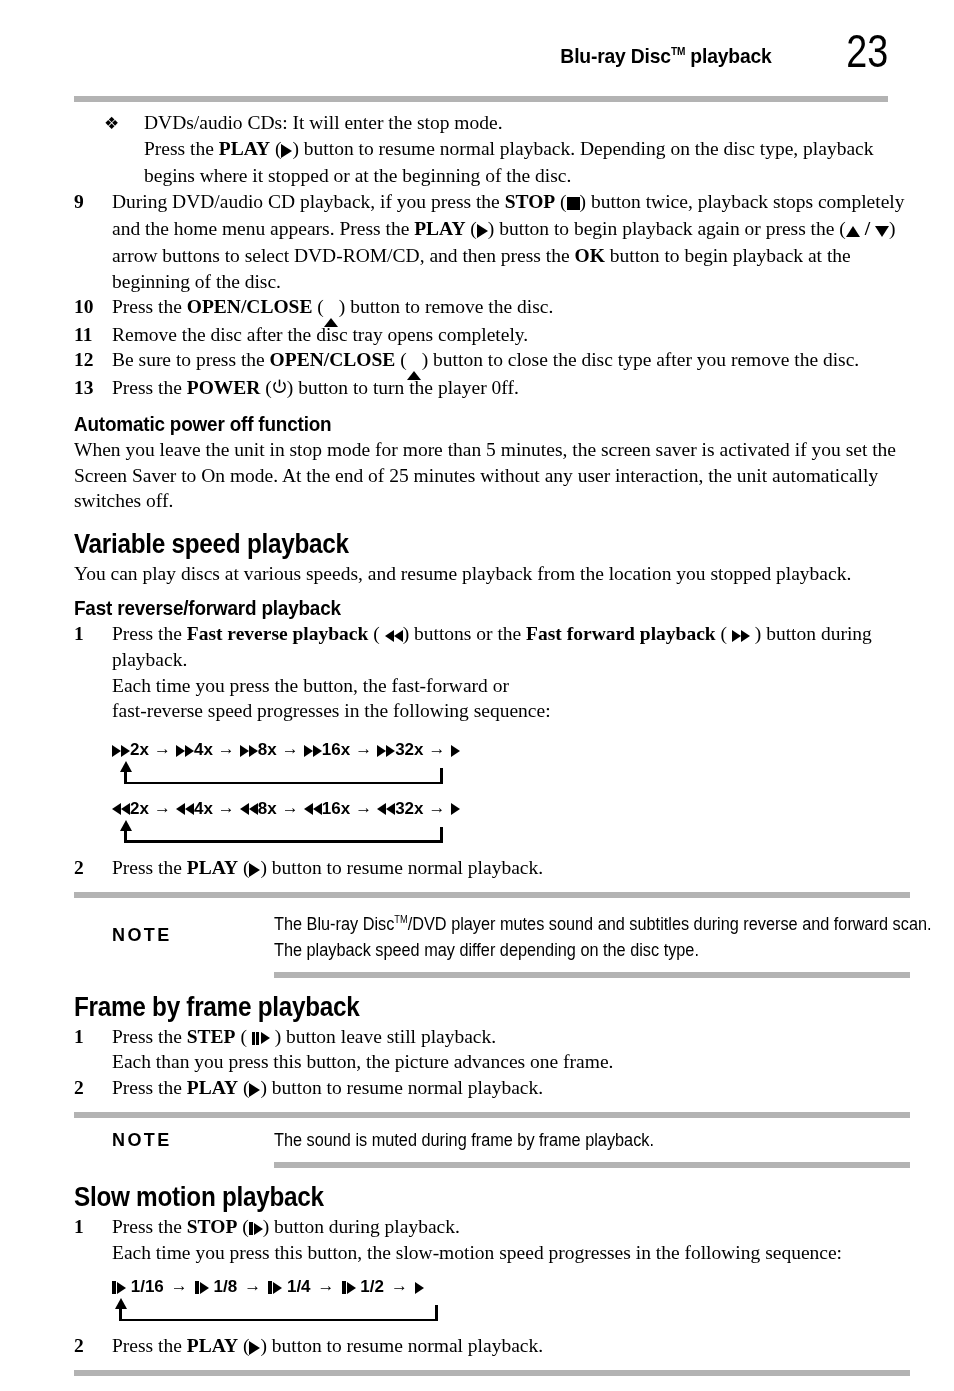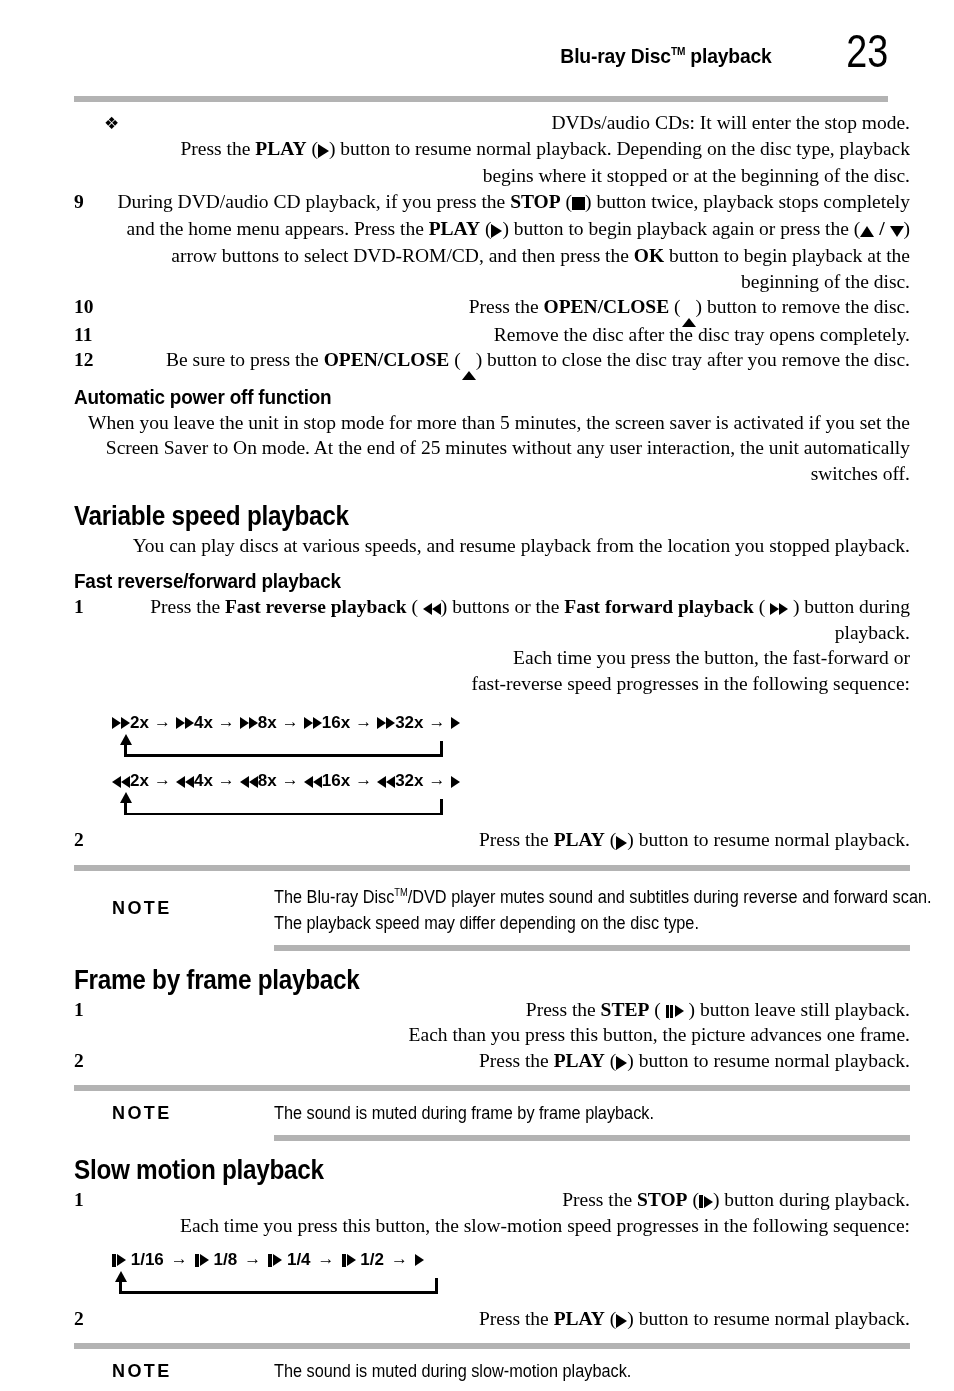--- a/index.html
+++ b/index.html
@@ -72,21 +72,21 @@
     position: absolute;
     left: 70px;
     top: 110px;
     width: 836px;
   }
 
   .para {
     font-size: 19.5px;
     line-height: 25.6px;
     margin: 0;
-    text-align: right;
+    text-align: left;
   }
 
   
   .row {
     position: relative;
     display: block;
     margin: 0;
   }
   .row .marker {
     position: absolute;
@@ -389,23 +389,30 @@
       <span class="body para"><span>Press the </span><b>OPEN/CLOSE</b><span> (</span><span class="eject"><span class="e-tri"></span><span class="e-bar"></span></span><span>) button to remove the disc.</span></span>
     </div>
 
     <div class="row ind-num">
       <span class="marker">11</span>
       <span class="body para">Remove the disc after the disc tray opens completely.</span>
     </div>
 
     <div class="row ind-num">
       <span class="marker">12</span>
-      <span class="body para"><span>Be sure to press the </span><b>OPEN/CLOSE</b><span> (</span><span class="eject"><span class="e-tri"></span><span class="e-bar"></span></span><span>) button to close the disc tray after you remove the disc.</span></span>
-    </div>
-
+      <span class="body para"><span>Be sure to press the </span><b>OPEN/CLOSE</b><span> (</span><span class="eject"><span class="e-tri"></span><span class="e-bar"></span></span><span>) button to close the disc type after you remove the disc.</span></span>
+    </div>
+
+    <div class="row ind-num">
+      <span class="marker">13</span>
+      <span class="body para"><span>Press the </span><b>POWER</b><span> (</span><span class="power"><svg width="15" height="16" viewBox="0 0 16 17" aria-hidden="true">
+              <path d="M4.0 3.6 A6 6 0 1 0 12.0 3.6" fill="none" stroke="#000" stroke-width="1.6"></path>
+              <rect x="7.2" y="0.6" width="1.6" height="7.4" fill="#000"></rect>
+            </svg></span><span>) button to turn the player 0ff.</span></span>
+    </div>
 
     <div class="h-sub" style="margin-top:9px;">Automatic power off function</div>
     <div class="para">When you leave the unit in stop mode for more than 5 minutes, the screen saver is activated if you set the Screen Saver to On mode. At the end of 25 minutes without any user interaction, the unit automatically switches off.</div>
 
     <div class="h-main" style="margin-top:13px;">Variable speed playback</div>
     <div class="para" style="padding-left:0;">You can play discs at various speeds, and resume playback from the location you stopped playback.</div>
 
     <div class="h-sub" style="margin-top:9px;">Fast reverse/forward playback</div>
 
     <div class="row ind-num">

